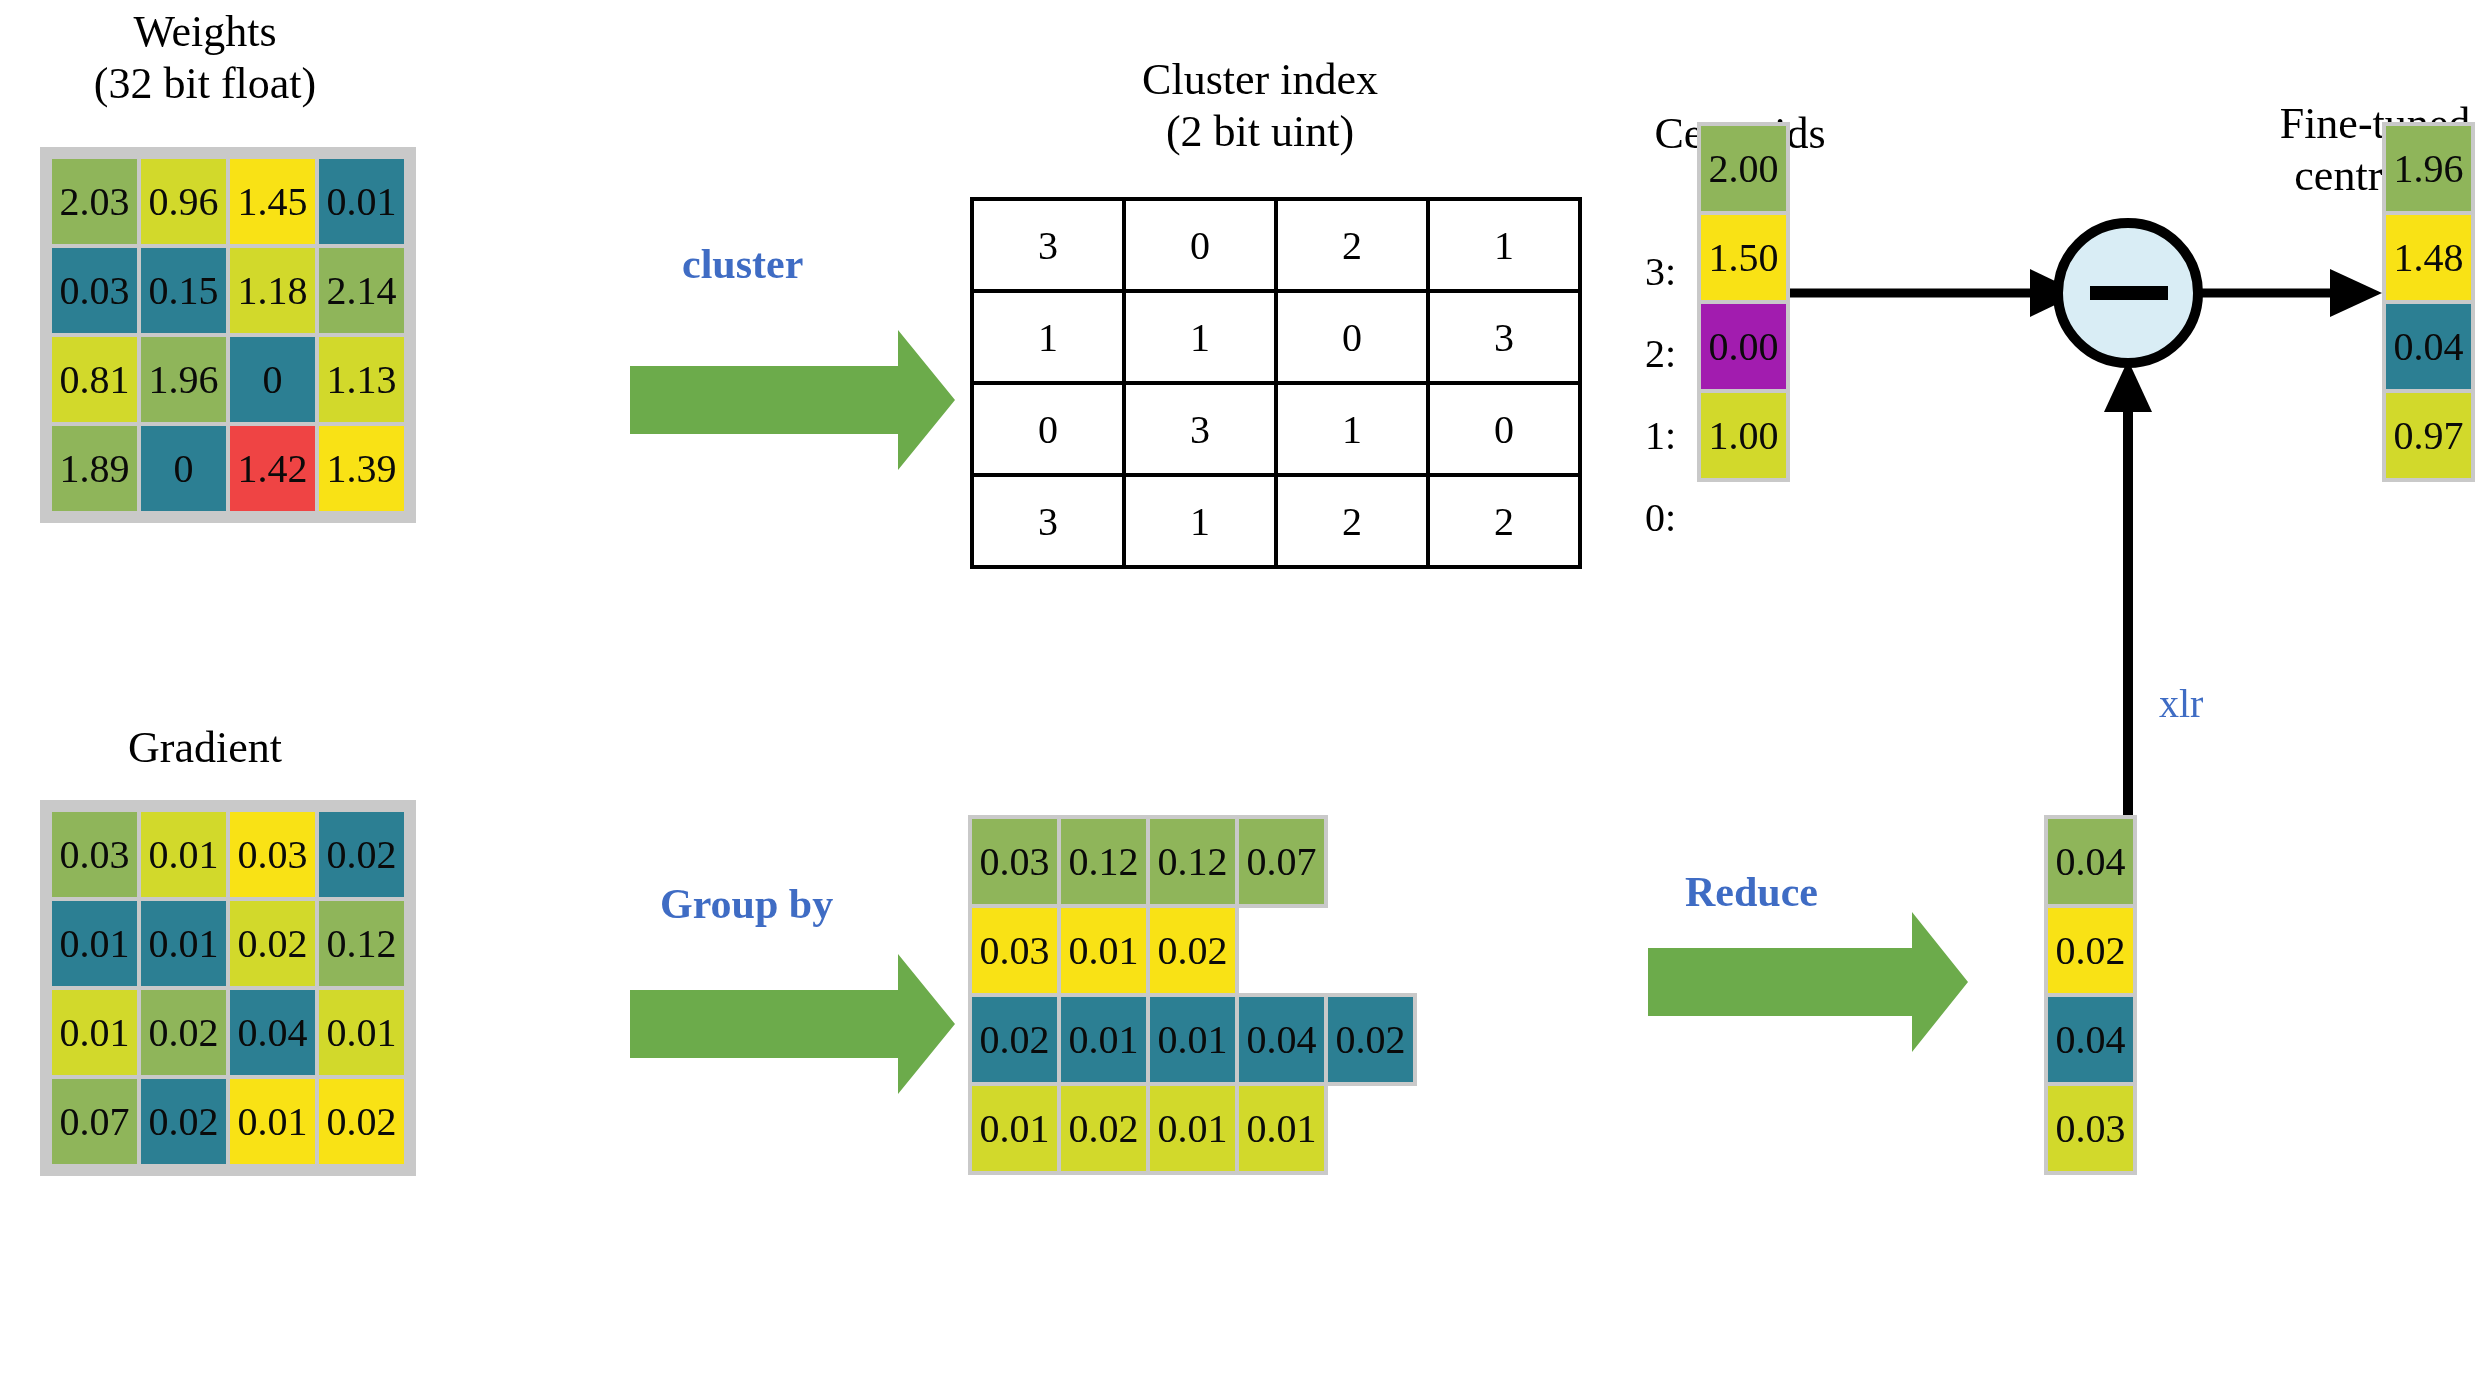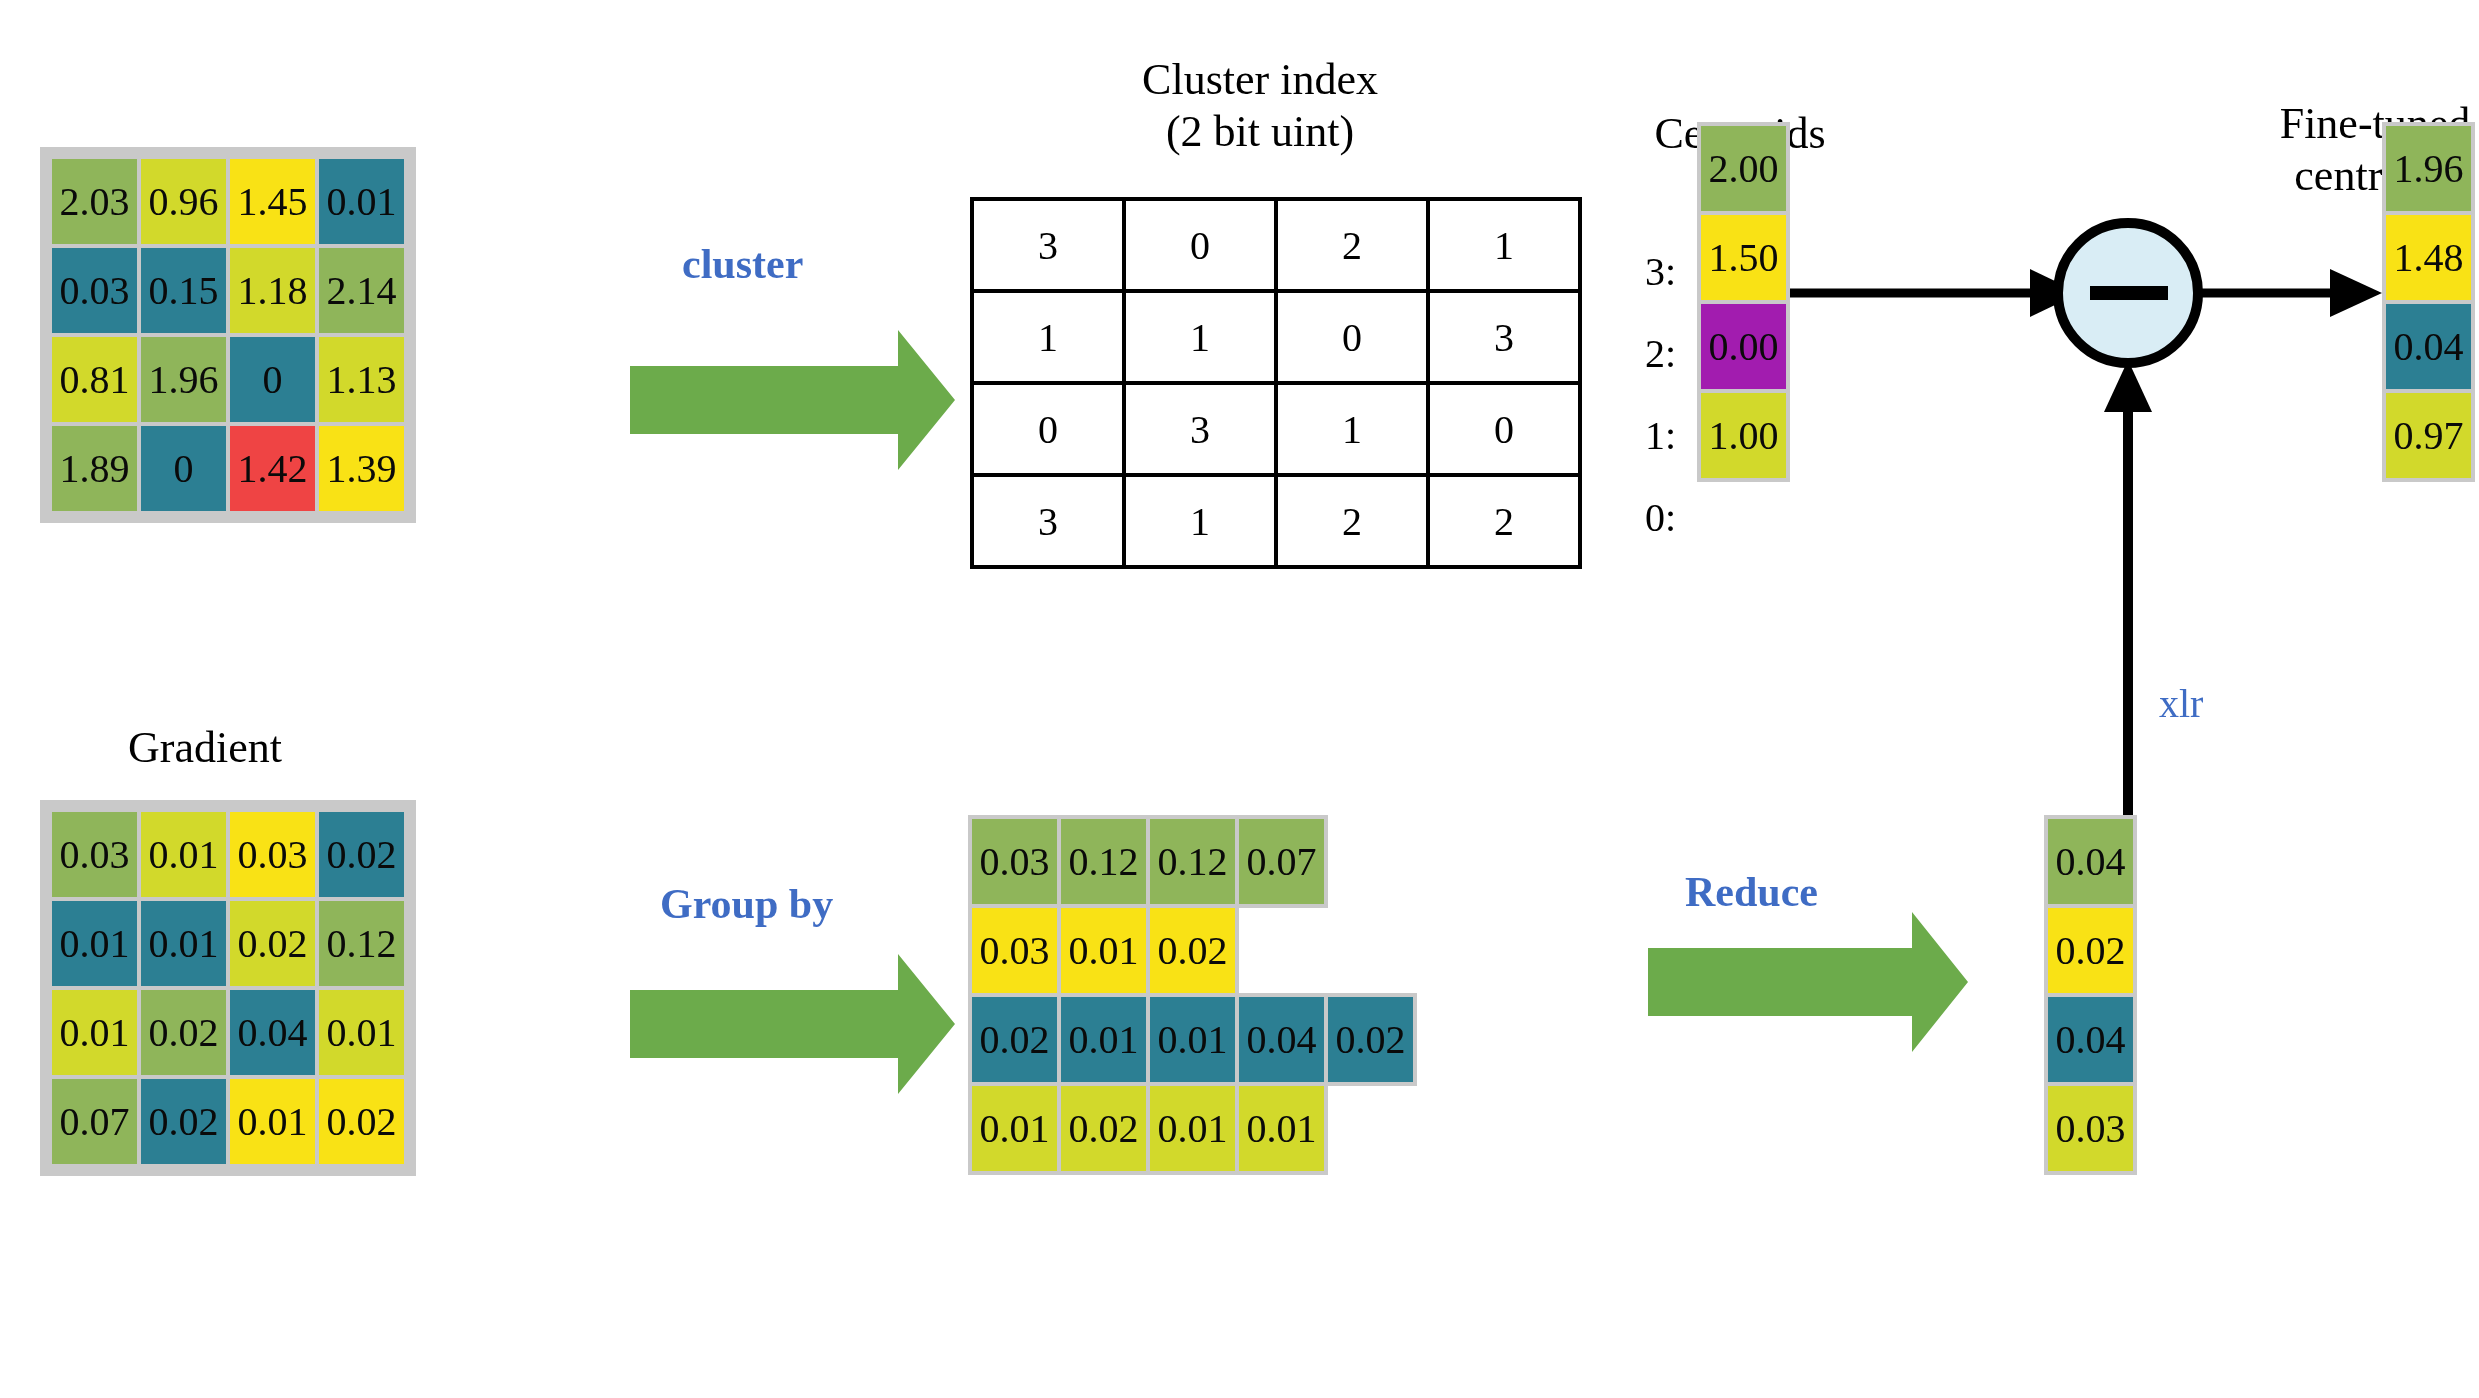--- a/index.html
+++ b/index.html
@@ -124,20 +124,22 @@
     <circle cx="2128" cy="293" r="70" fill="#d9edf5" stroke="#000000" stroke-width="10"></circle>
     <rect x="2090" y="286" width="78" height="14" fill="#000000"></rect>
 
     <line x1="2198" y1="293" x2="2330" y2="293" stroke="#000000" stroke-width="9"></line>
     <polygon points="2330,269 2382,293 2330,317" fill="#000000"></polygon>
 
     <line x1="2128" y1="1000" x2="2128" y2="408" stroke="#000000" stroke-width="10"></line>
     <polygon points="2104,412 2128,360 2152,412" fill="#000000"></polygon>
   </svg>
 
+  <div class="title" style="left:40px; top:6px; width:330px;">Weights
+(32 bit float)</div>
 
   <div class="title" style="left:40px; top:722px; width:330px;">Gradient</div>
 
   <div class="title" style="left:1000px; top:54px; width:520px;">Cluster index
 (2 bit uint)</div>
 
   <div class="title" style="left:1620px; top:108px; width:240px;">Centroids</div>
 
   <div class="title" style="left:2270px; top:54px; width:210px;margin-top:44px;">Fine-tuned
 centroids</div>

